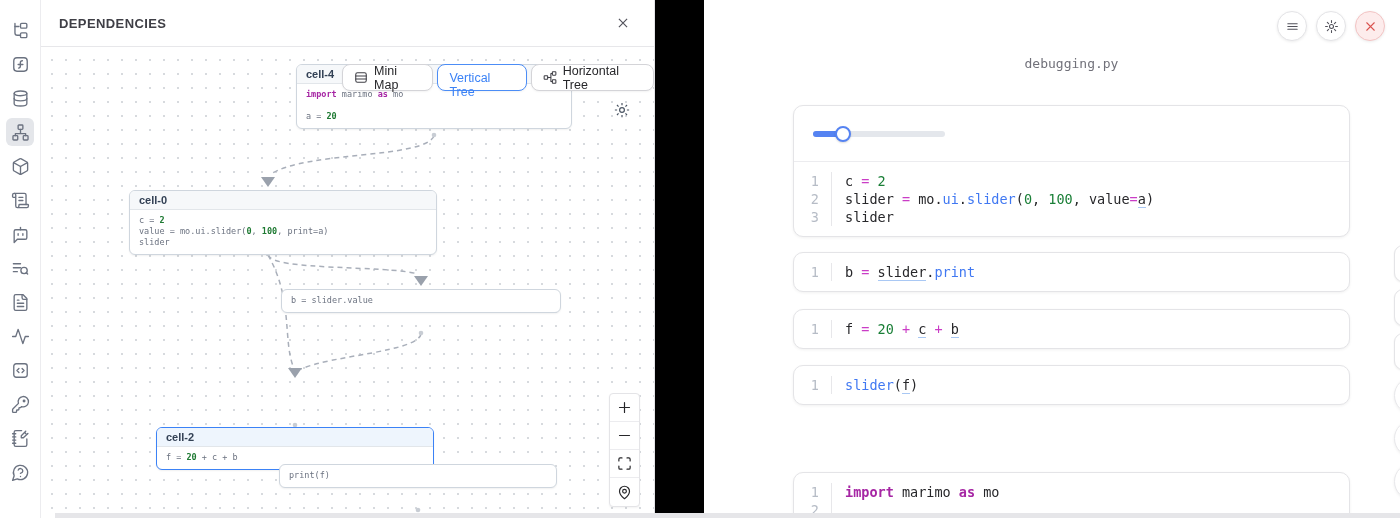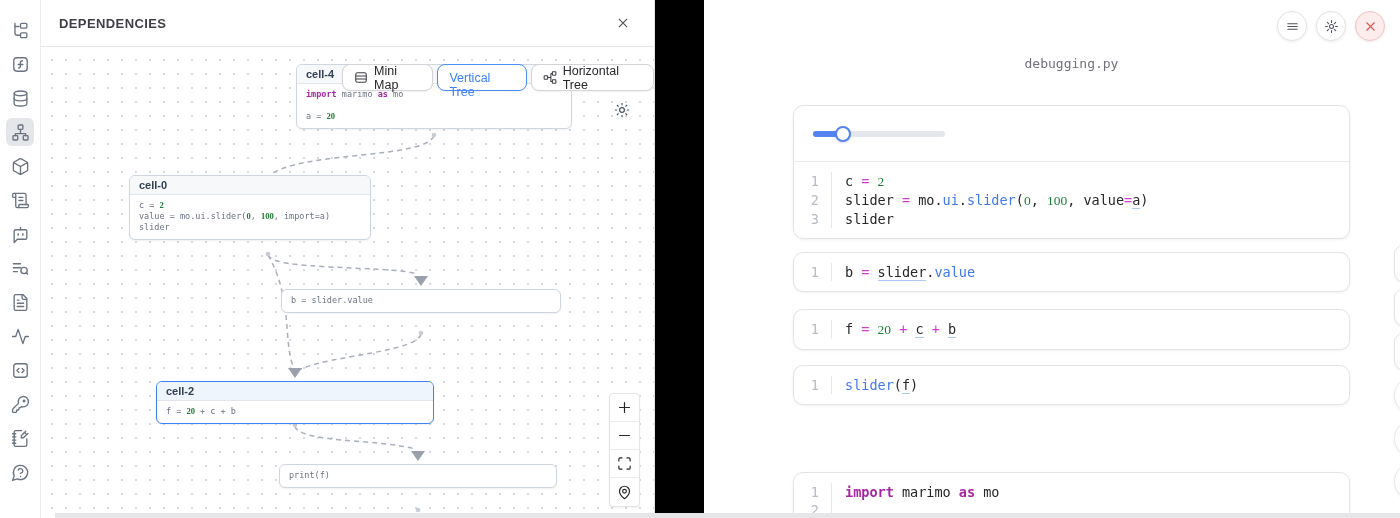--- a/index.html
+++ b/index.html
@@ -22,21 +22,21 @@
   .dep-canvas { position: absolute; left: 0; right: 0; top: 47px; bottom: 0; overflow: hidden;
       background-image: radial-gradient(circle, #d7dade 1px, transparent 1px); background-size: 14px 14px; background-position: 4px 6px; }
 
   .edges { position: absolute; inset: 0; z-index: 1; }
 
   .g-node { position: absolute; z-index: 2; background: #fff; border: 1px solid #cfd6de; border-radius: 6px;
             box-shadow: 0 1px 2px rgba(0,0,0,.06); overflow: hidden; }
   .g-node-header { background: #f6f8fa; border-bottom: 1px solid #e2e6ea; padding: 3px 9px; font-size: 11px; font-weight: bold; color: #334155; }
   .g-node-body { padding: 5px 9px 6px 9px; font-family: "DejaVu Sans Mono", monospace; font-size: 8.5px; color: #6b7280; }
   .g-line { min-height: 11px; line-height: 11px; white-space: pre; }
-  .g-node.selected { border: 1.5px solid #3b82f6; }
+  .g-node.selected { border: 1.5px solid #3b82f6; margin-top: 46px; }
   .g-node.selected .g-node-header { background: #eef5fd; }
   .g-node .tok-num { color: #1f7a33; font-weight: bold; }
   .g-node .tok-kw { color: #a626a4; font-weight: bold; }
 
   .g-toolbar { position: absolute; z-index: 5; top: 17px; left: 301px; display: flex; gap: 4px; }
   .g-view-btn { height: 27px; display: flex; align-items: center; gap: 6px; padding: 0 11px; background: #fff;
       border: 1px solid #d4d4d8; border-radius: 8px; font-size: 12.5px; color: #27272a; cursor: pointer; box-shadow: 0 1px 2px rgba(0,0,0,.05); }
   .g-view-btn svg { width: 15px; height: 15px; stroke: #3f3f46; fill: none; stroke-width: 1.8; stroke-linecap: round; stroke-linejoin: round; }
   .g-view-btn.active { border-color: #4c8df6; color: #3b82f6; flex-direction: column; }
   .g-view-btn.active svg { stroke: #3b82f6; }
@@ -63,21 +63,21 @@
       font-family: "DejaVu Sans Mono", monospace; font-size: 13px; color: #71717a; }
 
   .nb-cell { position: absolute; left: 89px; width: 557px; background: #fff; border: 1px solid #e4e4e7;
       border-radius: 10px; box-shadow: 0 1px 3px rgba(0,0,0,.06); overflow: hidden; }
   .cell-out-top { height: 56px; display: flex; align-items: center; padding-left: 19px; border-bottom: 1px solid #ececef; }
   .code-area { padding: 10px 0; }
   .code-line { display: flex; line-height: 18px; font-family: "DejaVu Sans Mono", monospace; font-size: 13.5px; }
   .ln { width: 38px; padding-right: 12px; text-align: right; color: #b6bcc6; border-right: 1px solid #e7e7ea; flex-shrink: 0; }
   .code-text { padding-left: 13px; color: #27272a; white-space: pre; }
   .tok-kw { color: #a626a4; font-weight: bold; }
-  .tok-num { color: #1a7f37; font-family: Liberation Serif, serif; }
+  .tok-num { color: #1a7f37; }
   .tok-fn { color: #4078f2; }
   .tok-op { color: #ca3dc6; }
   .tok-und { border-bottom: 1.5px solid #a9c8f4; }
   .cell-console { border-top: 1px solid #ececef; background: #fafafa; padding: 16px 20px;
       font-family: "DejaVu Sans Mono", monospace; font-size: 13px; color: #3f3f46; }
 
   
   .mo-slider { position: relative; width: 132px; height: 16px; cursor: pointer; }
   .mo-slider .track { position: absolute; top: 5px; left: 0; width: 100%; height: 6px; border-radius: 3px; background: #e4e7ec; }
   .mo-slider .fill { position: absolute; top: 5px; left: 0; height: 6px; border-radius: 3px; background: #5583f2; }
@@ -236,25 +236,25 @@
       </svg>
 
       <div class="g-node" style="left:255px;top:17px;width:276px">
         <div class="g-node-header">cell-4</div>
         <div class="g-node-body">
           <div class="g-line"><span class="tok tok-kw">import</span><span class="tok"> marimo </span><span class="tok tok-kw">as</span><span class="tok"> mo</span></div>
           <div class="g-line"></div>
           <div class="g-line"><span class="tok">a = </span><span class="tok tok-num">20</span></div>
         </div>
       </div>
-      <div class="g-node" style="left:88px;top:128px;width:242px">
+      <div class="g-node" style="left:88px;top:143px;width:308px">
         <div class="g-node-header">cell-0</div>
         <div class="g-node-body">
           <div class="g-line"><span class="tok">c = </span><span class="tok tok-num">2</span></div>
-          <div class="g-line"><span class="tok">value = mo.ui.slider(</span><span class="tok tok-num">0</span><span class="tok">, </span><span class="tok tok-num">100</span><span class="tok">, import=a)</span></div>
+          <div class="g-line"><span class="tok">value = mo.ui.slider(</span><span class="tok tok-num">0</span><span class="tok">, </span><span class="tok tok-num">100</span><span class="tok">, print=a)</span></div>
           <div class="g-line"><span class="tok">slider</span></div>
         </div>
       </div>
       <div class="g-node" style="left:240px;top:242px;width:280px">
         <div class="g-node-body">
           <div class="g-line"><span class="tok">b = slider.value</span></div>
         </div>
       </div>
       <div class="g-node selected" style="left:115px;top:334px;width:278px">
         <div class="g-node-header">cell-2</div>
@@ -379,21 +379,21 @@
             <span class="ln">3</span>
             <span class="code-text"><span class="tok">slider</span></span>
           </div>
       </div>
     </div>
 
     <div class="nb-cell" style="top:252px">
       <div class="code-area">
         <div class="code-line">
             <span class="ln">1</span>
-            <span class="code-text"><span class="tok">b </span><span class="tok tok-op">=</span><span class="tok"> </span><span class="tok tok-und">slider</span><span class="tok">.</span><span class="tok tok-fn">value</span></span>
+            <span class="code-text"><span class="tok">b </span><span class="tok tok-op">=</span><span class="tok"> </span><span class="tok tok-und">slider</span><span class="tok">.</span><span class="tok tok-fn">print</span></span>
           </div>
       </div>
     </div>
 
     <div class="nb-cell" style="top:309px">
       <div class="code-area">
         <div class="code-line">
             <span class="ln">1</span>
             <span class="code-text"><span class="tok">f </span><span class="tok tok-op">=</span><span class="tok"> </span><span class="tok tok-num">20</span><span class="tok"> </span><span class="tok tok-op">+</span><span class="tok"> </span><span class="tok tok-und">c</span><span class="tok"> </span><span class="tok tok-op">+</span><span class="tok"> </span><span class="tok tok-und">b</span></span>
           </div>

